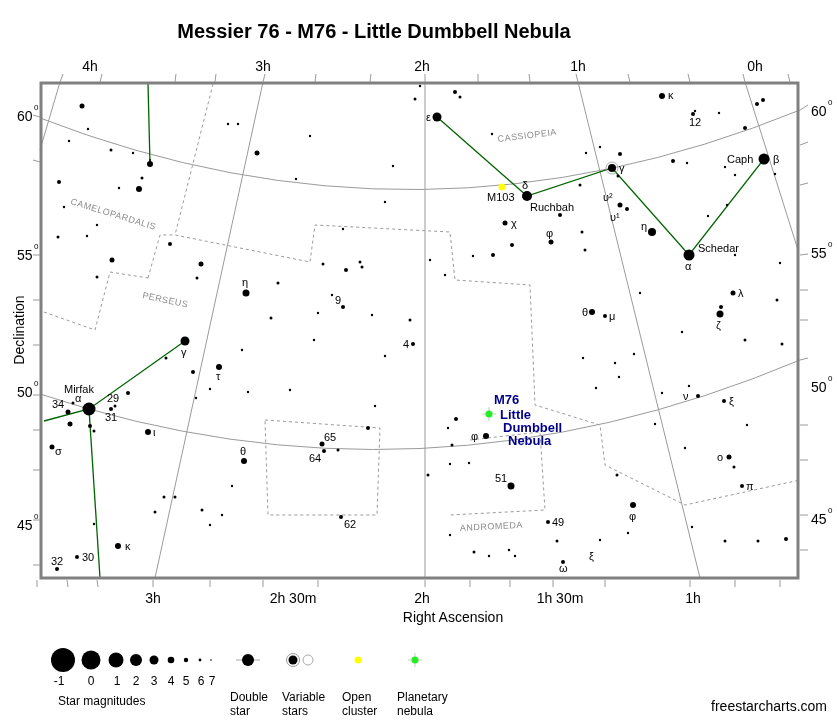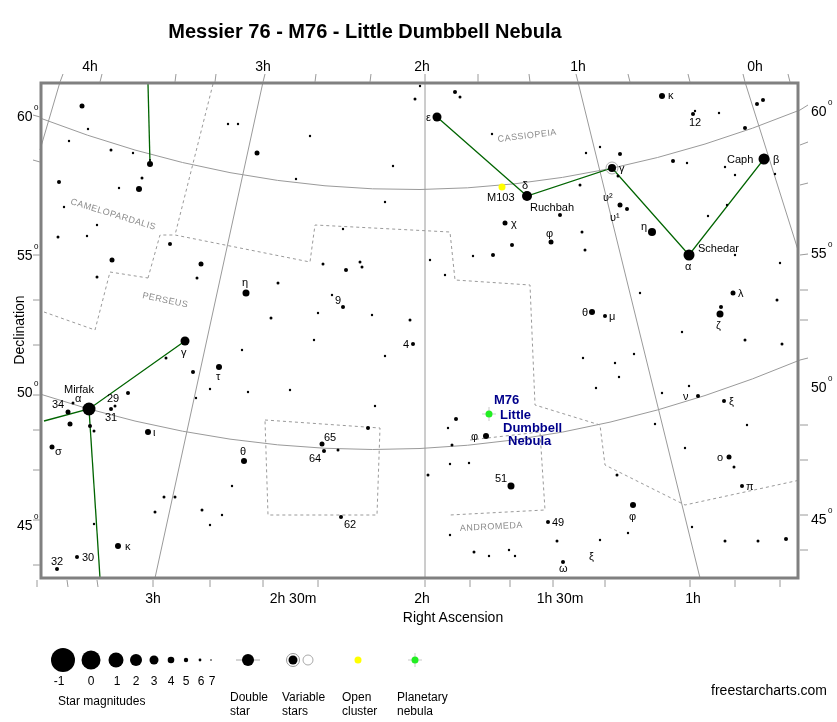--- a/index.html
+++ b/index.html
@@ -1,20 +1,20 @@
 <!DOCTYPE html>
 <html><head>
 <meta charset="utf-8">
 <style>
   html, body { margin:0; padding:0; background:#ffffff; }
   body { width:837px; height:722px; position:relative; overflow:hidden; font-family:"Liberation Sans", sans-serif; color:#000; }
-  .title { position:absolute; left:4px; width:722px; top:20px; text-align:center; font-size:20px; font-weight:bold; font-family:"Liberation Sans", sans-serif; }
+  .title { position:absolute; left:13px; width:722px; top:20px; text-align:center; font-size:20px; font-weight:bold; font-family:"Liberation Sans", sans-serif; }
   svg { position:absolute; left:0; top:0; }
   .lbl { font-family:"Liberation Sans", sans-serif; }
-  .footer { position:absolute; right:10px; bottom:24px; font-size:14px; }
+  .footer { position:absolute; right:10px; bottom:8px; font-size:14px; }
 </style>
 </head>
 <body>
 
 <div class="title">Messier 76 - M76 - Little Dumbbell Nebula</div>
 
 <svg width="837" height="722" viewBox="0 0 837 722">
 
   <g stroke="#9a9a9a" stroke-width="1" fill="none">
     <line x1="60" y1="82" x2="40" y2="150"></line>

